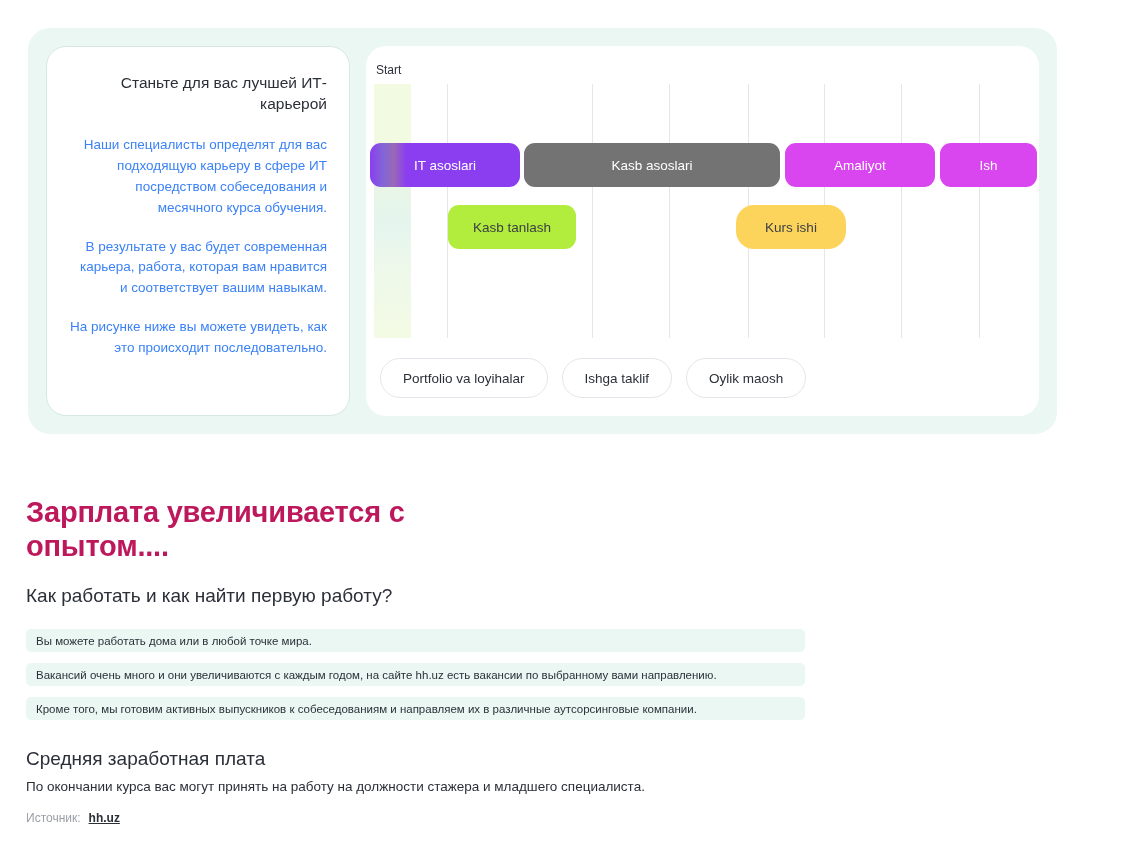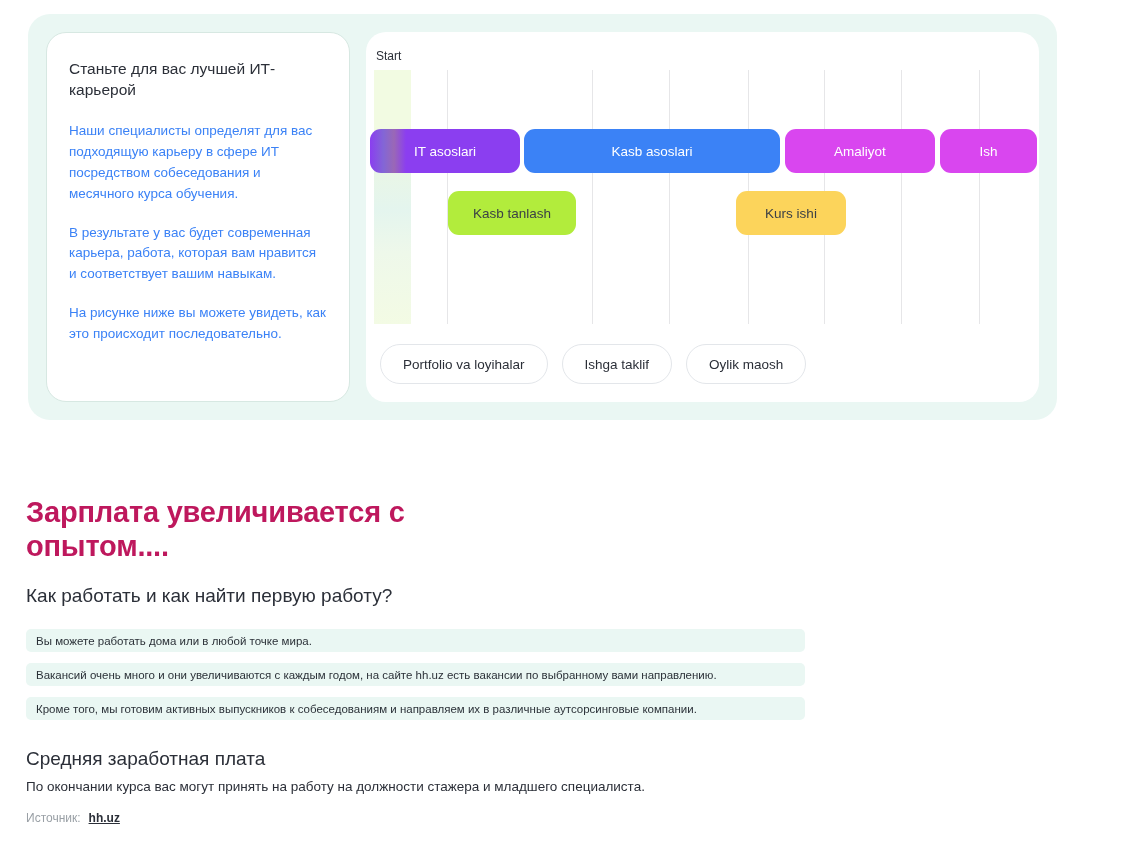--- a/index.html
+++ b/index.html
@@ -11,28 +11,29 @@
     font-family: "Liberation Sans", sans-serif;
     color: #2b2f38;
     overflow: hidden;
     position: relative;
   }
 
   
   .hero {
     position: absolute;
     left: 28px;
-    top: 14px;
+    top: 28px;
     width: 1029px;
     height: 406px;
     background: #eaf7f3;
     border-radius: 22px;
     display: flex;
     padding: 18px;
     gap: 16px;
+    text-align: right;
   }
 
   
   .info-card {
     width: 304px;
     flex: 0 0 304px;
     background: #ffffff;
     border: 1px solid #d7e8e2;
     border-radius: 20px;
     padding: 26px 22px;
@@ -109,21 +110,21 @@
     justify-content: center;
     font-size: 13.5px;
     z-index: 3;
     white-space: nowrap;
   }
   .bar.purple  { background: #d946ef; color: #ffffff; }
   .bar.purple-grad {
     background: linear-gradient(90deg, #8a3ef0 0%, #8366d6 9%, #9a68b6 16%, #8b3ef0 24%, #8b3ef0 100%);
     color: #ffffff;
   }
-  .bar.red     { background: #3b82f6; color: #ffffff; }
+  .bar.red     { background: #737373; color: #ffffff; }
   .bar.green   { background: #b2ec3c; color: #3c4046; }
   .bar.yellow  { background: #fcd45b; color: #3c4046; }
 
   
   .chips {
     position: absolute;
     left: 0; right: 0;
     top: 312px;
     display: flex;
     gap: 14px;
@@ -238,21 +239,21 @@
       <div class="bar purple-grad" style="left:4px;  width:150px; top:97px;">IT asoslari</div>
 
       <div class="bar red" style="left:158px; width:256px; top:97px;">Kasb asoslari</div>
 
       <div class="bar purple" style="left:419px; width:150px; top:97px;">Amaliyot</div>
 
       <div class="bar purple" style="left:574px; width:97px;  top:97px;">Ish</div>
 
       <div class="bar green" style="left:82px;  width:128px; top:159px;">Kasb tanlash</div>
 
-      <div class="bar yellow" style="left:370px; width:110px; top:159px;">Kurs ishi</div>
+      <div class="bar yellow" style="left:370px; width:110px; top:159px;border-radius:18px;">Kurs ishi</div>
     </div>
 
     <div class="chips">
       <div class="chip">Portfolio va loyihalar</div>
       <div class="chip">Ishga taklif</div>
       <div class="chip">Oylik maosh</div>
     </div>
 
   </div>
 </div>

